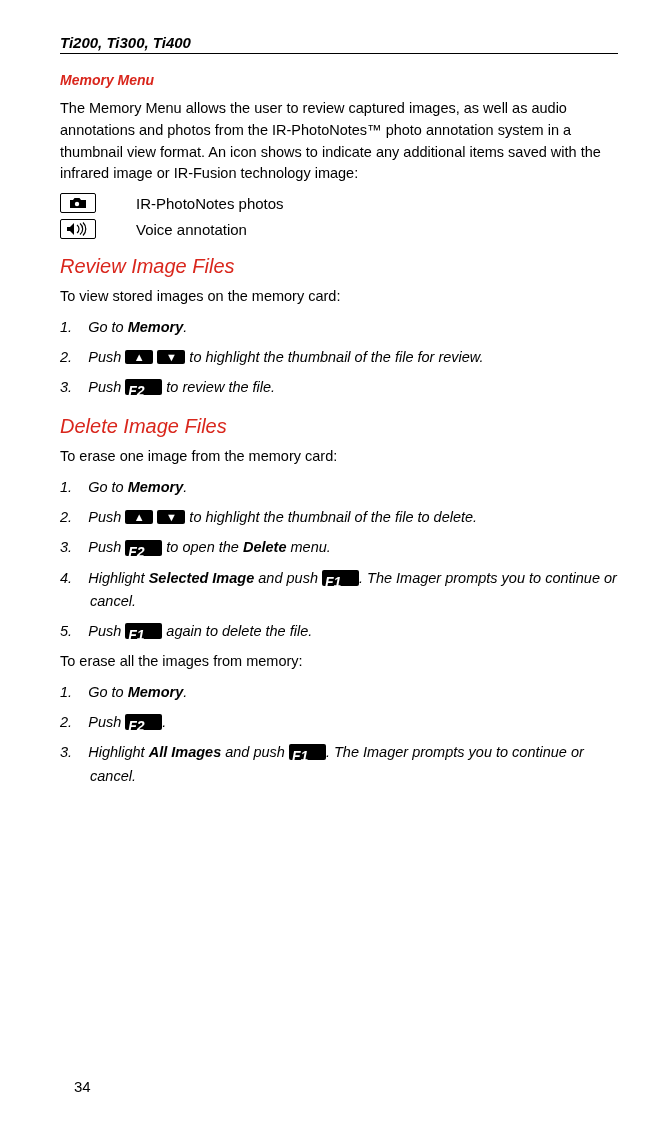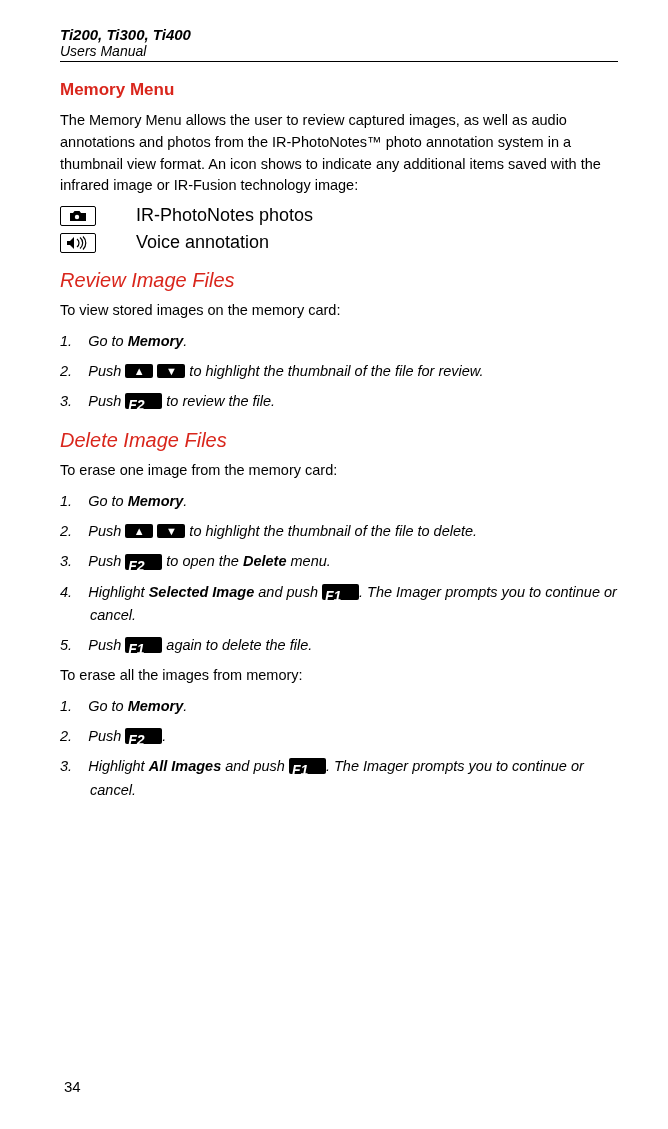--- a/index.html
+++ b/index.html
@@ -4,43 +4,44 @@
 <style>
   body {
     margin: 0;
     padding: 0;
     font-family: Arial, Helvetica, sans-serif;
     background: #fff;
     width: 668px;
     color: #000;
   }
   .page {
-    padding: 26px 50px 40px 60px;
+    padding: 34px 50px 40px 60px;
     box-sizing: border-box;
     width: 668px;
     min-height: 1129px;
   }
   .header {
     border-bottom: 1.5px solid #000;
     padding-bottom: 2px;
     margin-bottom: 18px;
   }
   .header-line1 {
     font-style: italic;
     font-weight: bold;
     font-size: 15px;
   }
   .header-line2 {
     font-style: italic;
     font-size: 14px;
   }
   h2.section {
     color: #d9261c;
+    font-style: italic;
     font-weight: bold;
-    font-size: 17px;
+    font-size: 14px;
     margin: 14px 0 10px 0;
   }
   p {
     font-size: 14.5px;
     line-height: 1.5;
     margin: 8px 0;
   }
   .icon-row {
     display: flex;
     align-items: center;
@@ -52,21 +53,21 @@
     border: 1.5px solid #000;
     border-radius: 2px;
     display: flex;
     align-items: center;
     justify-content: center;
     margin-right: 40px;
     font-size: 11px;
     position: relative;
   }
   .icon-row .label {
-    font-size: 18px;
+    font-size: 15px;
   }
   h3.subsection {
     color: #d9261c;
     font-style: italic;
     font-weight: normal;
     font-size: 20px;
     margin: 16px 0 8px 0;
   }
   .listnum {
     font-size: 14.5px;
@@ -96,36 +97,35 @@
   .btn.arrow {
     text-align: center;
     padding: 0 4px;
     min-width: 20px;
     line-height: 14px;
     font-size: 11px;
   }
   .pagefoot {
     position: absolute;
     bottom: 34px;
-    left: 64px;
+    left: 74px;
     font-size: 15px;
   }
   .page { position: relative; }
 
   .camera-icon svg, .sound-icon svg {
     display: block;
   }
 </style>
 </head>
 <body>
 
 <div class="page">
   <div class="header">
     <div class="header-line1">Ti200, Ti300, Ti400</div>
-    <div class="header-line2">Users Manual</div>
   </div>
 
   <h2 class="section">Memory Menu</h2>
   <p>The Memory Menu allows the user to review captured images, as well as audio annotations and photos from the IR-PhotoNotes™ photo annotation system in a thumbnail view format. An icon shows to indicate any additional items saved with the infrared image or IR-Fusion technology image:</p>
 
   <div class="icon-row">
     <div class="icon-box camera-icon">
       <svg width="20" height="12" viewBox="0 0 20 12">
         <path d="M2 3 h3 l1.5 -2 h5 l1.5 2 h5 v8 h-16 z" fill="#000"></path>
         <circle cx="9" cy="7" r="2.2" fill="#fff"></circle>

